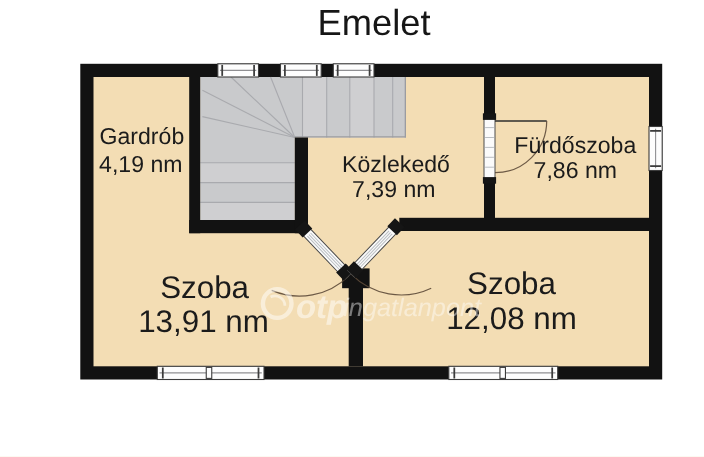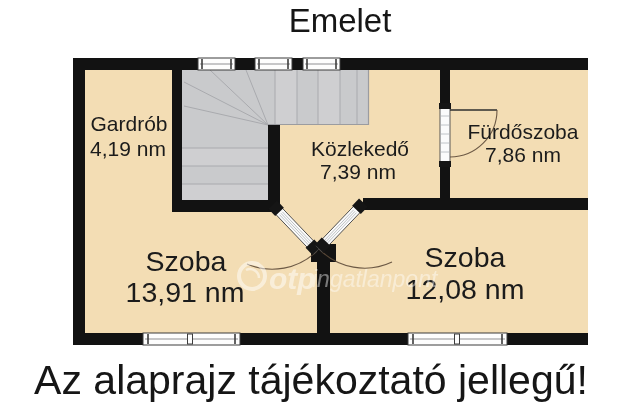--- a/index.html
+++ b/index.html
@@ -1,16 +1,16 @@
 <!DOCTYPE html>
 <html><head>
 <meta charset="utf-8">
 <style>
   html,body{margin:0;padding:0;background:#fff;}
-  #stage{position:relative;width:588px;height:415px;background:#ffffff;overflow:hidden;
+  #stage{position:relative;width:640px;height:415px;background:#ffffff;overflow:hidden;
          font-family:"Liberation Sans",sans-serif;}
   .title{position:absolute;top:1px;left:340px;transform:translateX(-50%);
          font-size:33px;line-height:40px;color:#161616;white-space:nowrap;}
   .footer{position:absolute;top:356px;left:311px;transform:translateX(-50%);
           font-size:41px;line-height:48px;color:#161616;white-space:nowrap;}
   svg{position:absolute;left:0;top:0;}
   .w{fill:#121212;}
   .outerwall{stroke:#121212;stroke-width:12px;}
   .stairline{stroke:#a9aaae;stroke-width:1px;}
   .stairedge{stroke:#9b9ca0;stroke-width:1.2px;}
@@ -170,14 +170,13 @@
     </g>
 
     <g class="wm">
       <circle class="wmring" cx="252" cy="276" r="13"></circle>
       <path d="M 246 270 A 9 9 0 0 1 259 278" fill="none" stroke="#ffffff" stroke-width="2.5"></path>
       <text class="wmotp" x="269" y="289">otp</text>
       <text class="wmtxt" x="312" y="287">ingatlanpont</text>
     </g>
   </svg>
 
-  <div class="footer">Az alaprajz tájékoztató jellegű!</div>
 </div>
 
 </body></html>

